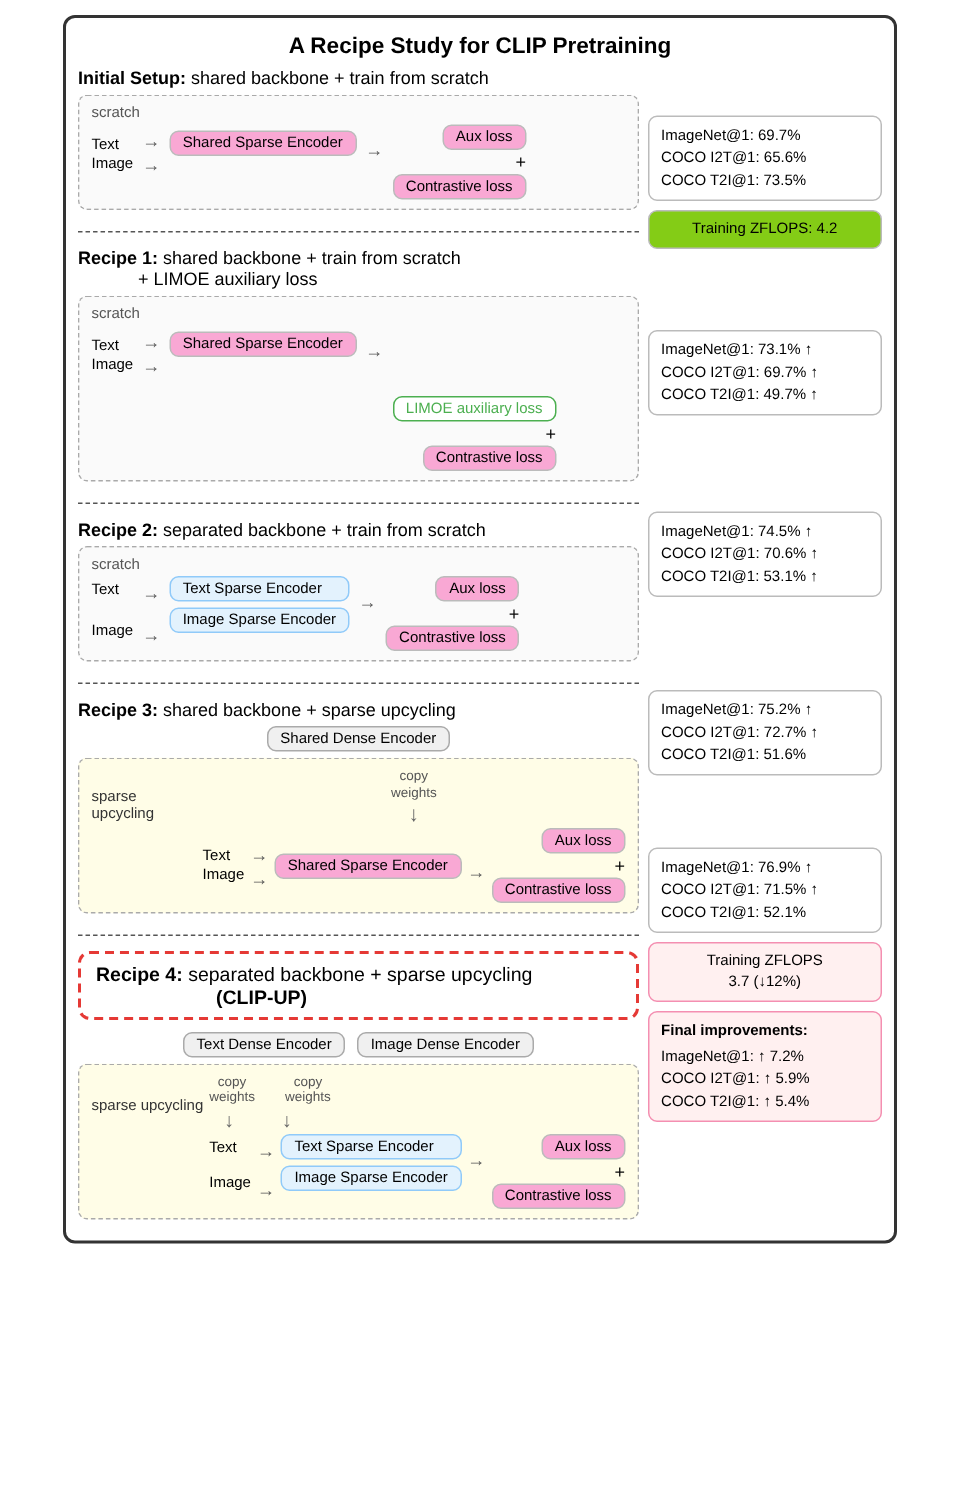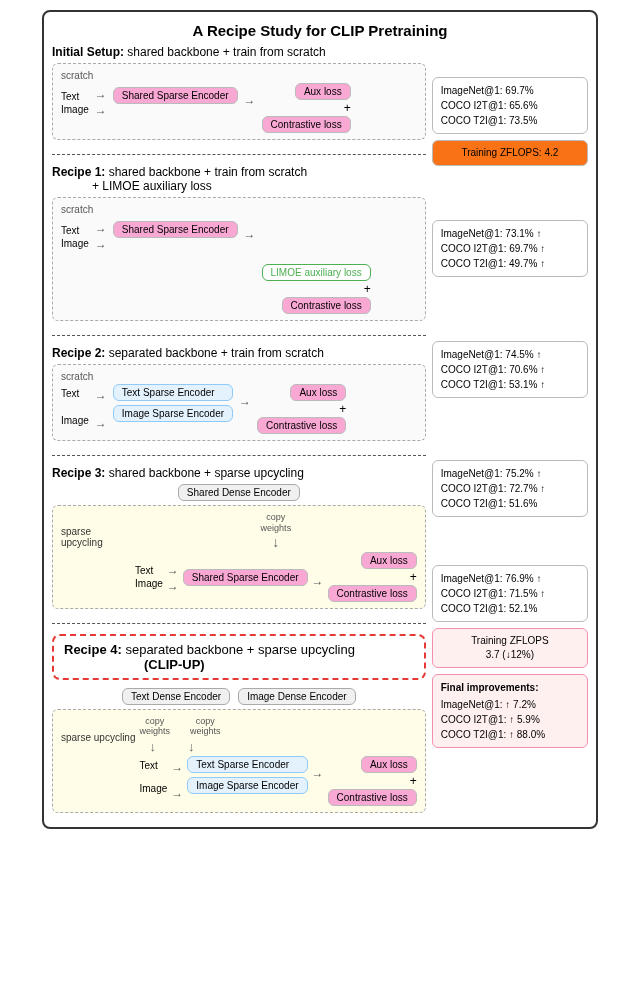--- a/index.html
+++ b/index.html
@@ -102,21 +102,21 @@
       border-radius: 6px;
       padding: 5px 8px;
       background: #fff;
       font-size: 10px;
       line-height: 1.5;
     }
     .zflops-box {
       border: 1.5px solid #bbb;
       border-radius: 6px;
       padding: 5px 8px;
-      background: #f97316;
+      background: #84cc16;
       font-size: 10px;
       text-align: center;
       line-height: 1.4;
     }
     .zflops-box.pink-border { border-color: #f48fb1; background: #fff0f0; }
     .section-wrapper {
       position: relative;
     }
     
     .sep {
@@ -398,19 +398,19 @@
         <div class="right-spacer"></div>
         <div class="zflops-box pink-border">
           <div>Training ZFLOPS</div>
           <div>3.7 (↓12%)</div>
         </div>
         <div class="right-spacer"></div>
         <div class="final-improvements">
           <div class="title">Final improvements:</div>
           <div>ImageNet@1: ↑ 7.2%</div>
           <div>COCO I2T@1: ↑ 5.9%</div>
-          <div>COCO T2I@1: ↑ 88.0%</div>
+          <div>COCO T2I@1: ↑ 5.4%</div>
         </div>
       </div>
 
     </div>
   </div>
 </div>
 
 </body></html>

